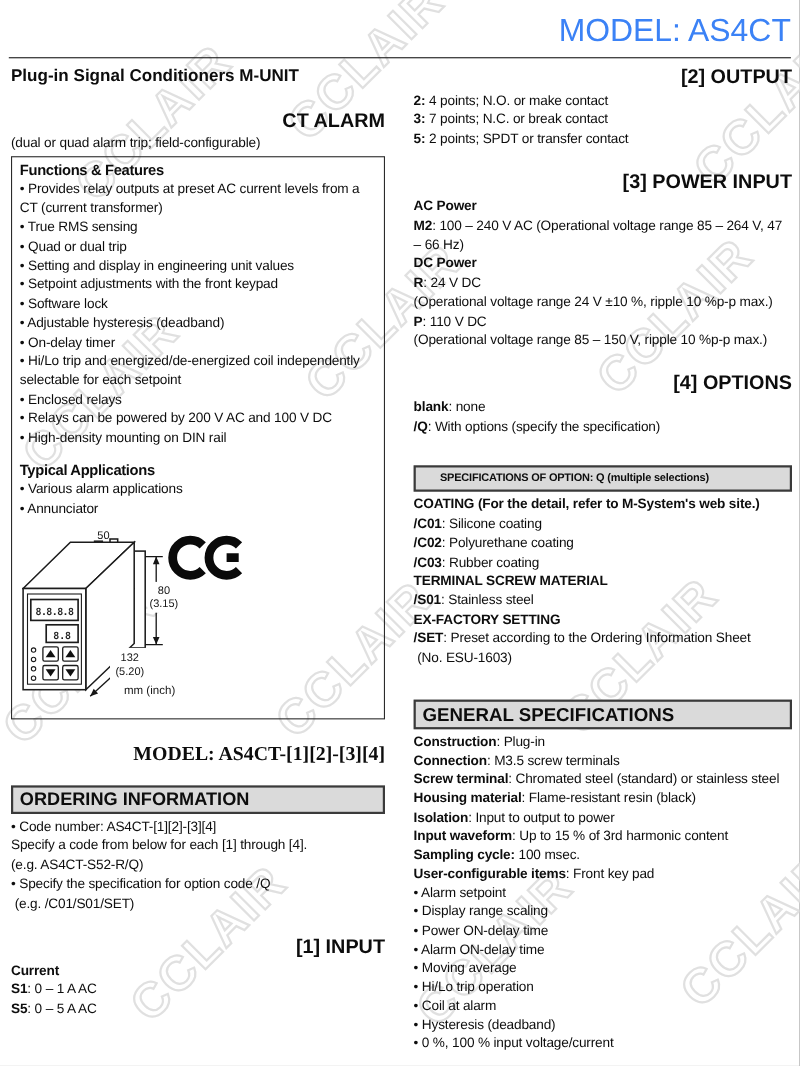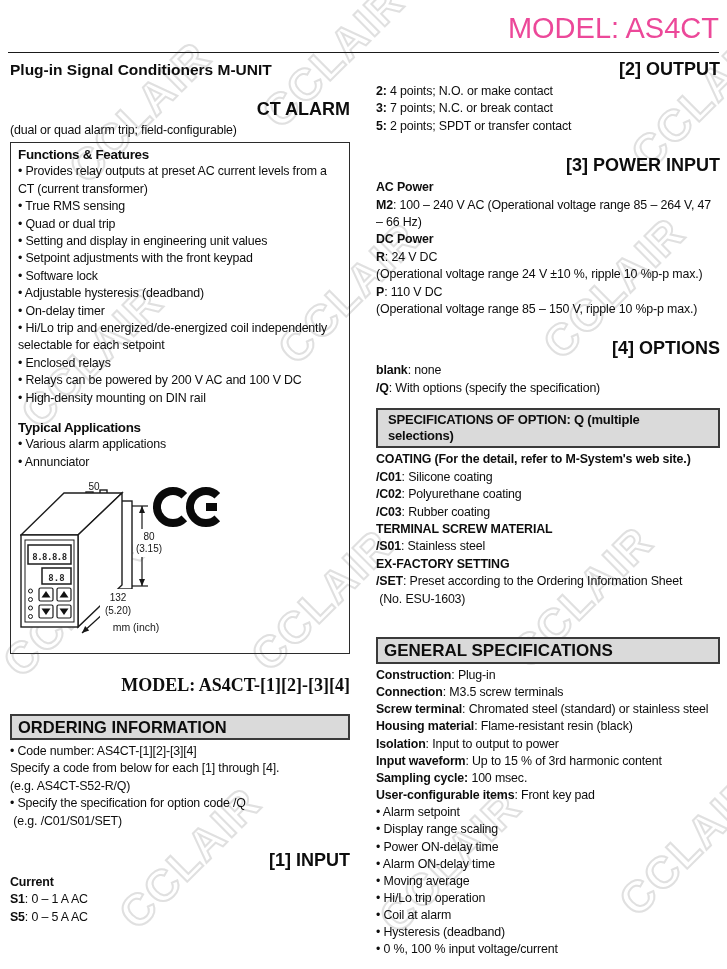--- a/index.html
+++ b/index.html
@@ -4,38 +4,38 @@
 <style>
   html,body{margin:0;padding:0;background:#888;}
   .page{position:relative;width:727px;height:969px;background:#ffffff;overflow:hidden;
         font-family:"Liberation Sans",sans-serif;color:#0d0d0d;margin:0 auto;}
   
   .wm-layer{position:absolute;inset:0;z-index:0;pointer-events:none;}
   .wm{position:absolute;transform:translate(-50%,-50%) rotate(-45deg);
       font-size:44px;font-weight:bold;letter-spacing:2px;color:#ffffff;
       -webkit-text-stroke:2px #e0e0e0;white-space:nowrap;}
   .content{position:absolute;inset:0;z-index:1;}
-  .model-title{position:absolute;top:12px;right:8px;font-size:29px;font-weight:400;color:#ec4899;}
+  .model-title{position:absolute;top:12px;right:8px;font-size:29px;font-weight:400;color:#3b82f6;}
   .rule{position:absolute;left:8px;top:52px;width:711px;height:0;border-top:1.7px solid #1a1a1a;}
   .col{position:absolute;top:60px;}
   .colL{left:10px;width:340px;}
   .colR{left:376px;width:344px;top:59px;}
   .line{font-size:12.4px;line-height:17.4px;margin:0;white-space:pre-wrap;letter-spacing:-0.15px;}
   .b{font-weight:bold;}
   .series{font-size:15.5px;font-weight:bold;margin:0;line-height:19px;}
   .h-big{font-size:18px;font-weight:bold;margin:0;line-height:21px;text-align:right;}
   .ct{margin-top:20px;}
   .prod-sub{margin-top:2px;}
   .featbox{margin-top:3px;border:1.5px solid #2b2b2b;padding:3px 7px 2px 7px;}
   .boxtitle{font-size:13.4px;font-weight:bold;margin:0;line-height:17px;letter-spacing:-0.3px;}
   .appt{margin-top:12px;}
   .modelcode{margin-top:21px;font-family:Liberation Serif, serif;}
   .graybox{background:#dadada;border:2px solid #3a3a3a;font-weight:bold;}
   .gb-order{margin-top:18px;font-size:16.5px;padding:1px 6px;line-height:20px;}
-  .gb-spec{margin-top:11px;font-size:13px;padding:2px 10px;line-height:16px;letter-spacing:-0.2px;}
+  .gb-spec{margin-top:26px;font-size:10px;padding:2px 22px;line-height:16px;letter-spacing:-0.2px;}
   .gb-gen{margin-top:29px;font-size:17px;padding:2px 6px;line-height:19px;}
   .listblock{margin-top:3px;}
   .sect{font-size:18px;font-weight:bold;margin:20px 0 4px 0;line-height:20px;text-align:right;}
   .sect.first{margin-top:0;}
   .colR .gen .line{line-height:17.15px;}
   .device{display:block;margin:8px 0 0 2px;}
   .device text{font-family:"Liberation Sans",sans-serif;fill:#161616;stroke:none;}
   .device .seg{font-family:"DejaVu Sans Mono",monospace;font-weight:bold;fill:#222;}
 </style>
 </head>

